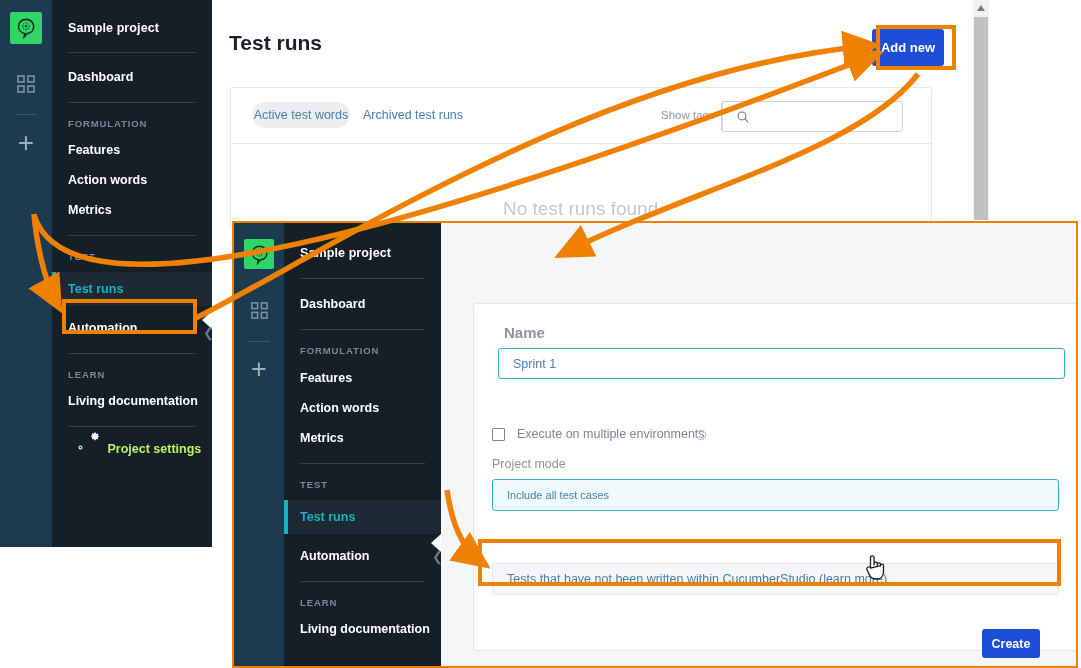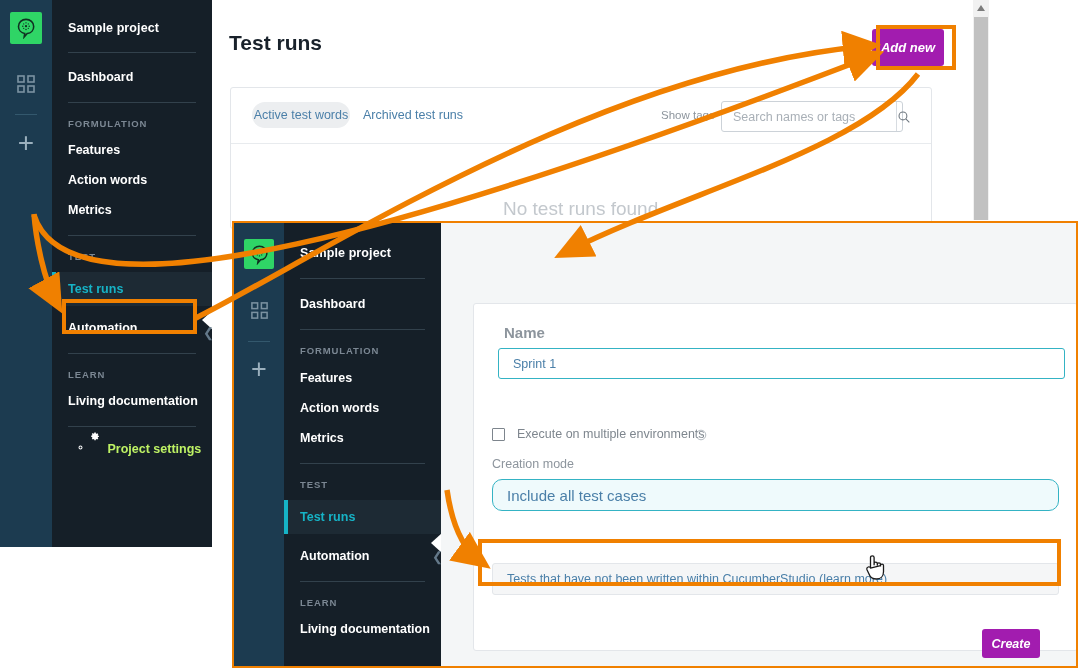--- a/index.html
+++ b/index.html
@@ -53,23 +53,23 @@
     clip-path:polygon(100% 0,100% 100%,0 50%);
   }
   .collapse-chev{position:absolute;color:#64798a;font-weight:300;}
 
   
   .content{background:#ffffff;flex:1 1 auto;position:relative;overflow:hidden;}
   .page-title{
     color:#19222b;font-weight:bold;position:absolute;
   }
   .btn-teal{
-    background:#a21caf;color:#ffffff;border:none;border-radius:3px;
+    background:#1d4ed8;color:#ffffff;border:none;border-radius:3px;
     font-family:"Liberation Sans",sans-serif;font-weight:bold;
-    display:flex;align-items:center;justify-content:center;cursor:pointer;font-style:italic;
+    display:flex;align-items:center;justify-content:center;cursor:pointer;
   }
   .card{
     position:absolute;background:#ffffff;border:1px solid #e3e6ea;border-radius:3px;
   }
   .card-head{
     position:absolute;left:0;right:0;top:0;height:55px;
     border-bottom:1px solid #e8ebee;
   }
   .pill{
     position:absolute;background:#eceef0;border-radius:13px;color:#4a7fa8;
@@ -219,21 +219,20 @@
 
       <div class="card" style="left:18px;top:87px;width:700px;height:140px;">
         <div class="card-head"></div>
 
         <div class="pill" style="left:21px;top:14px;width:98px;height:26px;font-size:12.5px;">Active test words</div>
         <div class="tab-link" style="left:132px;top:20px;font-size:12.5px;">Archived test runs</div>
 
         <div class="showtags" style="left:430px;top:21px;font-size:11.5px;">Show tags</div>
 
         <div class="searchbox" style="left:490px;top:13px;width:180px;height:29px;">
-          <input placeholder="Search names or tags" style="">
           <div class="search-btn">
             <svg width="14" height="14" viewBox="0 0 20 20" aria-hidden="true">
               <circle cx="8.5" cy="8.5" r="5.6" fill="none" stroke="#6c757d" stroke-width="1.5"></circle>
               <line x1="12.6" y1="12.6" x2="17.6" y2="17.6" stroke="#6c757d" stroke-width="1.5"></line>
             </svg>
           </div>
         </div>
 
         <div class="empty-msg" style="left:272px;top:110px;font-size:19px;">No test runs found</div>
       </div>
@@ -316,23 +315,23 @@
 
         <div class="chk" style="left:18px;top:124px;"></div>
         <div class="chk-label" style="left:43px;top:123px;font-size:12.5px;">Execute on multiple environments</div>
         <div class="info-i" style="left:221px;top:123px;">
           <svg width="12" height="12" viewBox="0 0 14 14" aria-hidden="true">
             <circle cx="7" cy="7" r="5.6" fill="none" stroke="#a9b0b7" stroke-width="1"></circle>
             <text x="7" y="10.2" font-size="7.5" fill="#a9b0b7" text-anchor="middle" font-family="Liberation Serif, serif">?</text>
           </svg>
         </div>
 
-        <div class="f-label" style="left:18px;top:153px;font-size:12.5px;">Creation mode</div>
-
-        <div class="opt sel" style="left:18px;top:175px;width:567px;height:32px;font-size:15px;border-radius:10px;">Include all test cases</div>
+        <div class="f-label" style="left:18px;top:153px;font-size:12.5px;">Project mode</div>
+
+        <div class="opt sel" style="left:18px;top:175px;width:567px;height:32px;font-size:11px;">Include all test cases</div>
         <div class="opt hov" style="left:18px;top:259px;width:567px;height:32px;font-size:12.5px;">Tests that have not been written within CucumberStudio (learn more)</div>
 
         <button class="btn-teal" style="position:absolute;left:508px;top:325px;width:58px;height:29px;font-size:12.5px;">Create</button>
       </div>
     </div>
   </div>
 
   <svg class="ann-svg" width="1081" height="668">
     <defs>
       <marker id="ah" markerWidth="7" markerHeight="7" refX="4.6" refY="3.2" orient="auto">

